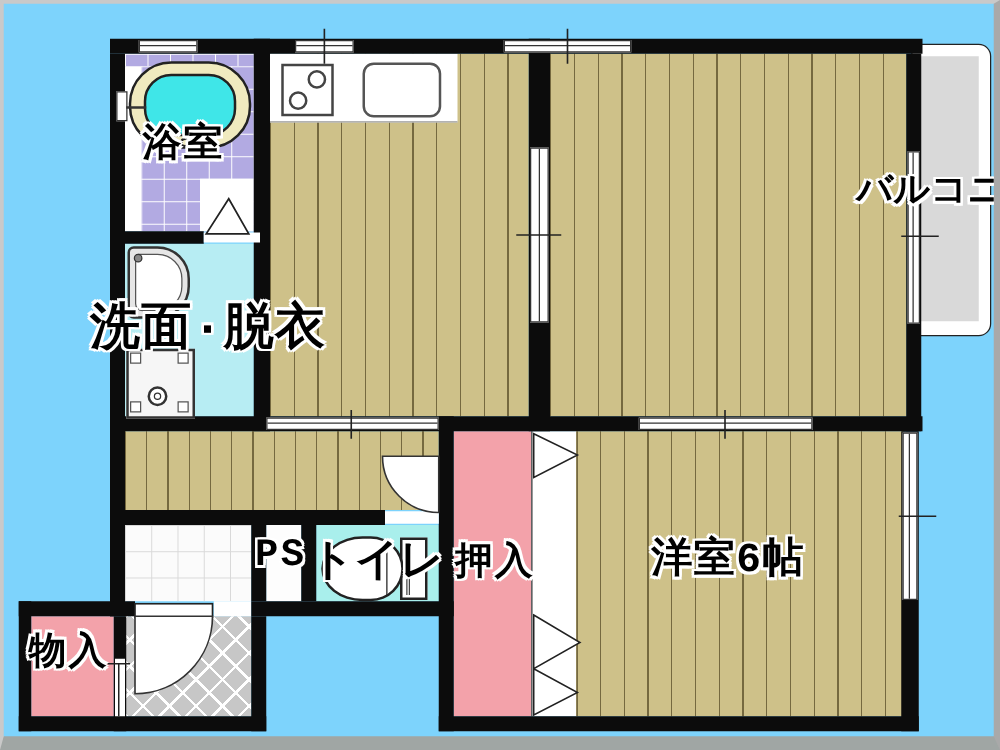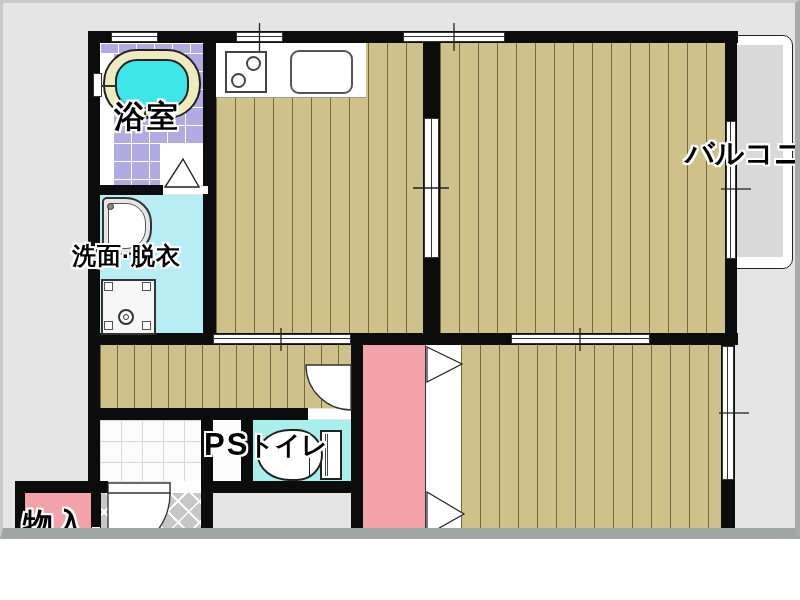--- a/index.html
+++ b/index.html
@@ -1,19 +1,19 @@
 <!DOCTYPE html>
 <html><head>
 <meta charset="utf-8">
 <style>
   html,body{margin:0;padding:0}
-  #stage{position:relative;width:800px;height:539px;overflow:hidden;background:#e5e5e5;
+  #stage{position:relative;width:800px;height:600px;overflow:hidden;background:#7dd3fc;
          box-sizing:border-box;border-left:3px solid #c9c9c9;border-top:3px solid #c9c9c9;
          border-right:5px solid #a9a9a9;border-bottom:11px solid #a0a6a4;
-         font-family:Liberation Sans, sans-serif}
+         font-family:Liberation Mono, monospace}
   .wall{position:absolute;background:#0c0c0c;z-index:4}
   .floor{position:absolute;z-index:1}
   .fixture{position:absolute;z-index:5;box-sizing:border-box}
   .sym{position:absolute;background:#fff;border:1px solid #333;box-sizing:border-box;z-index:5}
   .sym.hline::after{content:"";position:absolute;left:0;right:0;top:50%;margin-top:-1px;height:1px;background:#333}
   .sym.vline::after{content:"";position:absolute;top:0;bottom:0;left:50%;margin-left:-1px;width:1px;background:#333}
   .gap{position:absolute;background:#fff;z-index:5}
   .wood{background-color:#cec189;background-image:repeating-linear-gradient(90deg,#75693f 0 1px,transparent 1px 19px)}
   .tilePurple{background-color:#b2aae2;background-image:linear-gradient(#fff 1px,transparent 1px),linear-gradient(90deg,#fff 1px,transparent 1px);background-size:18px 18px}
   .tileGenkan{background-color:#fbfbfb;background-image:linear-gradient(#d9d9d9 1px,transparent 1px),linear-gradient(90deg,#d9d9d9 1px,transparent 1px);background-size:21px 21px}
@@ -142,19 +142,21 @@
     <path d="M256.5,20 V48" stroke="#222" stroke-width="1.3"></path>
     <path d="M451,20 V48" stroke="#222" stroke-width="1.3"></path>
     <path d="M410,185 H446" stroke="#222" stroke-width="1.3"></path>
     <path d="M278,325 V348" stroke="#222" stroke-width="1.3"></path>
     <path d="M577,325 V348" stroke="#222" stroke-width="1.3"></path>
     <path d="M718,186 H748" stroke="#222" stroke-width="1.3"></path>
     <path d="M716,410 H746" stroke="#222" stroke-width="1.3"></path>
   </svg>
 
   <div class="label" style="left:111px;top:97px;font-size:31px;letter-spacing:2px">浴室</div>
-  <div class="label" style="left:69px;top:240px;font-size:24px;letter-spacing:1px">洗面·脱衣</div>
+  <div class="label" style="left:69px;top:240px;font-size:40px;letter-spacing:1px">洗面·脱衣</div>
   <div class="label" style="left:682px;top:135px;font-size:29px">バルコニー</div>
   <div class="label" style="left:201px;top:425px;font-size:31px;letter-spacing:2px">PS</div>
-  <div class="label" style="left:245px;top:428px;font-size:26px">トイレ</div>
+  <div class="label" style="left:245px;top:428px;font-size:35px">トイレ</div>
+  <div class="label" style="left:361px;top:432px;font-size:30px;letter-spacing:2px">押入</div>
+  <div class="label" style="left:518px;top:428px;font-size:33px;letter-spacing:1px">洋室6帖</div>
   <div class="label" style="left:20px;top:504px;font-size:30px;letter-spacing:2px">物入</div>
 
 </div>
 
 </body></html>

